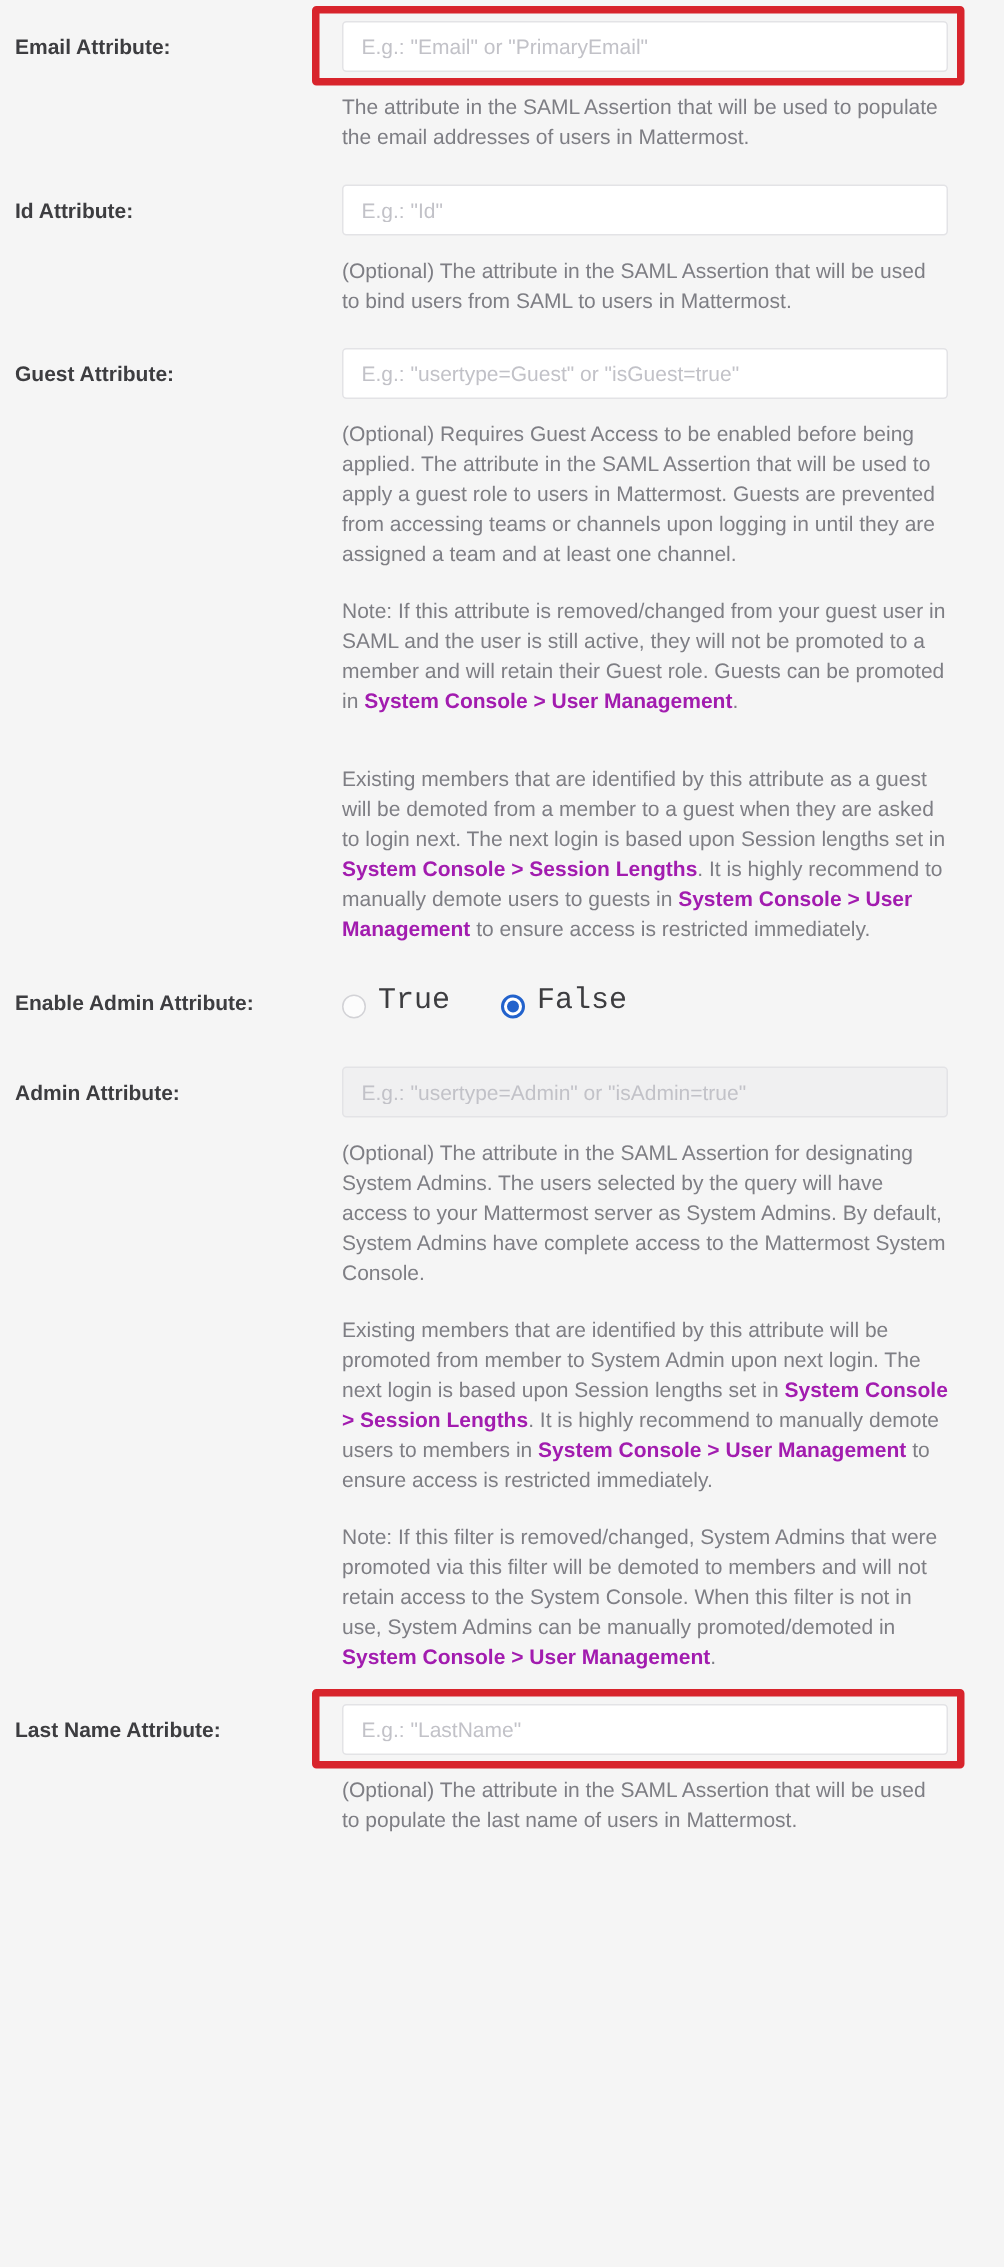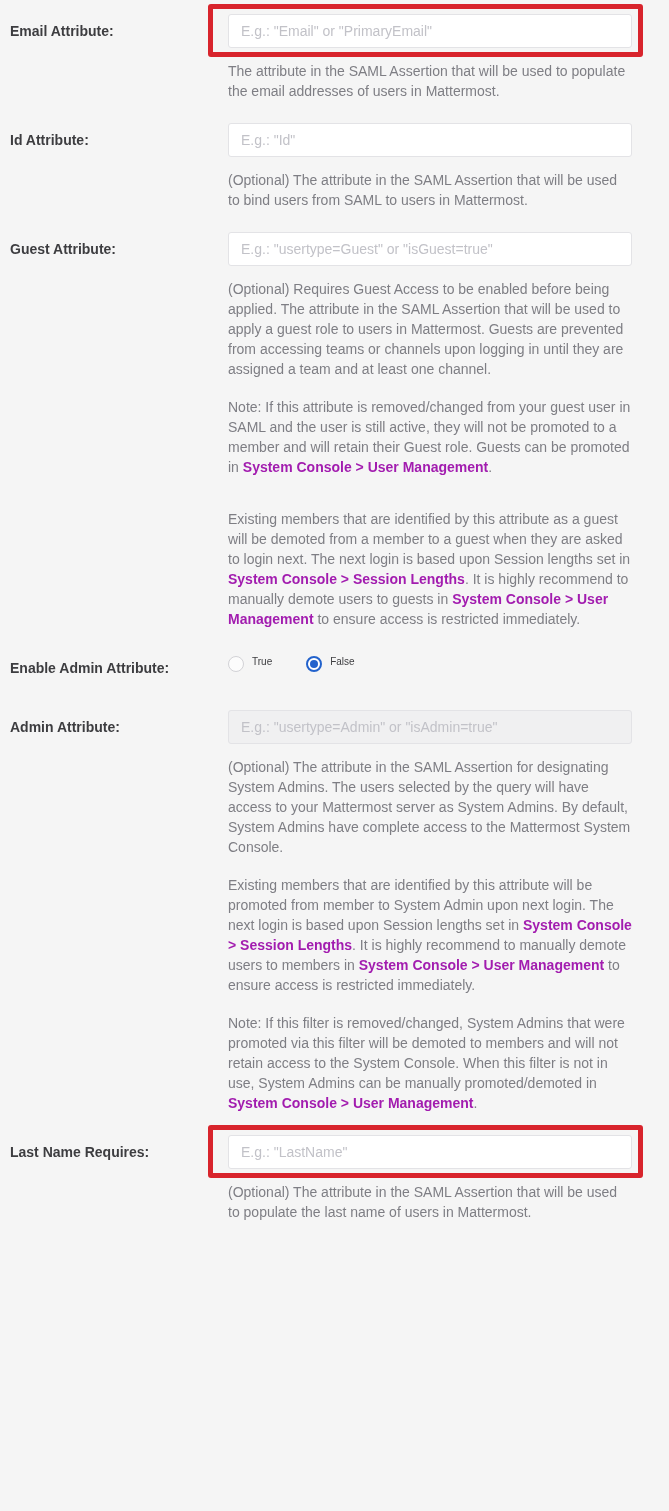--- a/index.html
+++ b/index.html
@@ -72,25 +72,26 @@
   .help-text p.gap-large { margin-top: 32px; }
   .help-text b { font-weight: 700; color: #a21caf; }
   .radio-group { margin-bottom: 32px; }
   .radio-row {
     display: flex;
     align-items: center;
     padding-top: 5px;
   }
   .radio-option {
     display: inline-flex;
-    align-items: flex-start;
+    align-items: flex-end;
     margin-right: 34px;
-    font-size: 10px;
+    font-size: 20px;
     color: #3d3d40;
     cursor: pointer;
+    font-family: Liberation Mono, monospace;
   }
   .radio-dot {
     width: 16px;
     height: 16px;
     border-radius: 50%;
     border: 1px solid #d2d2d6;
     background: #fcfcfc;
     margin-right: 8px;
     position: relative;
     flex: 0 0 16px;
@@ -160,21 +161,21 @@
       <div class="content-col">
         <div class="input-wrap"><input class="form-control" type="text" disabled="" placeholder="E.g.: &quot;usertype=Admin&quot; or &quot;isAdmin=true&quot;" style=""></div>
         <div class="help-text">
           <p><span>(Optional) The attribute in the SAML Assertion for designating System Admins. The users selected by the query will have access to your Mattermost server as System Admins. By default, System Admins have complete access to the Mattermost System Console.</span></p>
           <p><span>Existing members that are identified by this attribute will be promoted from member to System Admin upon next login. The next login is based upon Session lengths set in </span><b>System Console &gt; Session Lengths</b><span>. It is highly recommend to manually demote users to members in </span><b>System Console &gt; User Management</b><span> to ensure access is restricted immediately.</span></p>
           <p><span>Note: If this filter is removed/changed, System Admins that were promoted via this filter will be demoted to members and will not retain access to the System Console. When this filter is not in use, System Admins can be manually promoted/demoted in </span><b>System Console &gt; User Management</b><span>.</span></p>
         </div>
       </div>
     </div>
     <div class="form-group">
-      <label class="control-label">Last Name Requires:</label>
+      <label class="control-label">Last Name Attribute:</label>
       <div class="content-col">
         <div class="input-wrap"><input class="form-control" type="text" placeholder="E.g.: &quot;LastName&quot;" style=""><div class="highlight-box"></div></div>
         <div class="help-text">
           <p><span>(Optional) The attribute in the SAML Assertion that will be used to populate the last name of users in Mattermost.</span></p>
         </div>
       </div>
     </div>
   </div>
 
 </body></html>

